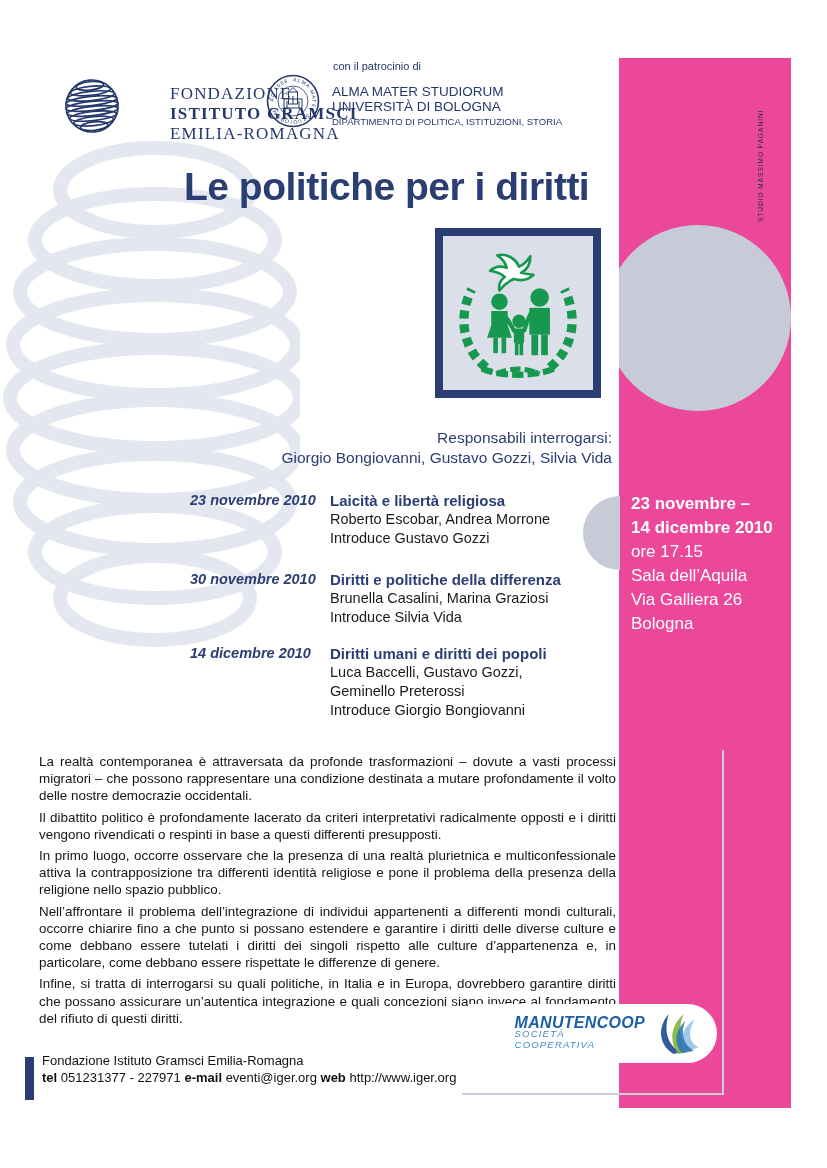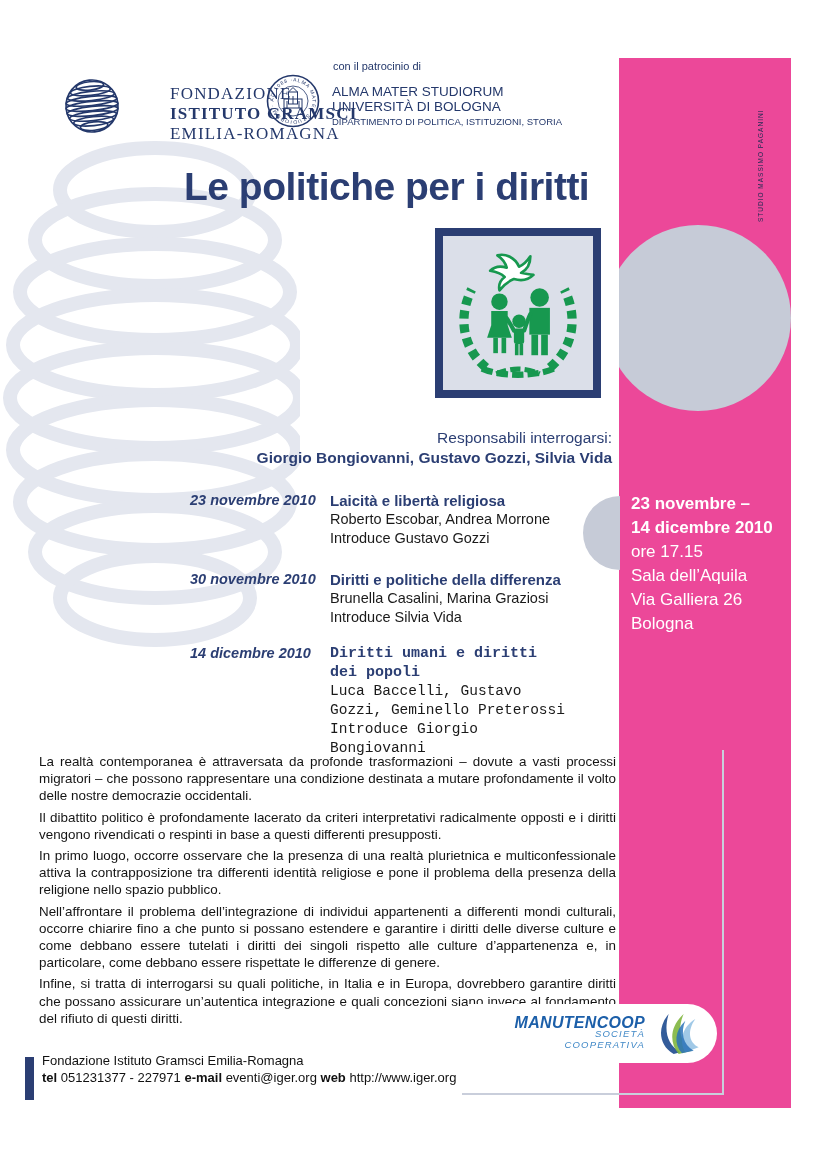--- a/index.html
+++ b/index.html
@@ -23,21 +23,21 @@
   .title{left:184px;top:165px;font-size:39px;font-weight:bold;color:#2b3e73;
     letter-spacing:-0.5px;z-index:2;}
 
   
   .emblem-box{left:435px;top:228px;width:150px;height:154px;border:8px solid #2b3e73;
     background:#dbdfe9;z-index:2;display:flex;align-items:center;justify-content:center;}
 
   
   .resp{left:250px;top:428px;width:362px;text-align:right;color:#2b3e73;
     font-size:15.5px;line-height:20px;z-index:2;}
-  .resp .names{font-weight:bold;}
+  .resp .names{font-weight:normal;}
 
   
   .schedule{left:190px;top:491px;width:428px;z-index:2;}
   .sched-row{display:flex;margin-bottom:22px;}
   .sched-row:nth-child(2){margin-bottom:17px;}
   .sched-date{width:140px;flex:0 0 140px;font-size:14.5px;font-weight:bold;
     font-style:italic;color:#2b3e73;padding-top:1px;}
   .sched-body{font-size:14.5px;line-height:19px;color:#1a1a1a;}
   .sched-title{font-size:15px;font-weight:bold;color:#2b3e73;}
 
@@ -61,21 +61,21 @@
   .bodytext p{margin:4px;}
 
   
   .vline{left:722px;top:750px;width:2px;height:344px;background:#c9cedb;z-index:3;}
   .hline{left:462px;top:1093px;width:262px;height:2px;background:#c9cedb;z-index:3;}
 
   
   .sponsor-tab{left:468px;top:1004px;width:249px;height:59px;background:#ffffff;
     border-radius:0 30px 30px 0;z-index:4;display:flex;align-items:center;
     justify-content:flex-end;padding-right:14px;box-sizing:border-box;}
-  .sponsor-txt{text-align:right;margin-right:6px;font-style:italic;line-height:11px;}
+  .sponsor-txt{text-align:left;margin-right:6px;font-style:italic;line-height:11px;}
   .sponsor-name{font-size:16px;font-weight:bold;color:#1c5fa9;letter-spacing:0.3px;}
   .sponsor-sub{font-size:9.5px;font-weight:normal;color:#4189c7;letter-spacing:1.2px;}
 
   
   .info-bar{left:25px;top:1057px;width:9px;height:43px;background:#2b3e73;z-index:2;}
   .footer{left:42px;top:1053px;font-size:13px;line-height:16.5px;color:#111;z-index:2;}
   .footer .b{font-weight:bold;}
 </style>
 </head>
 <body>
@@ -214,21 +214,21 @@
     <div class="sched-row">
       <div class="sched-date">30 novembre 2010</div>
       <div class="sched-body">
         <div class="sched-title">Diritti e politiche della differenza</div>
         <div>Brunella Casalini, Marina Graziosi</div>
         <div>Introduce Silvia Vida</div>
       </div>
     </div>
     <div class="sched-row">
       <div class="sched-date">14 dicembre 2010</div>
-      <div class="sched-body" style="max-width:235px;font-family:Liberation Mono, monospace;">
+      <div class="sched-body" style="max-width:235px;">
         <div class="sched-title">Diritti umani e diritti dei popoli</div>
         <div>Luca Baccelli, Gustavo Gozzi, Geminello Preterossi</div>
         <div>Introduce Giorgio Bongiovanni</div>
       </div>
     </div>
   </div>
 
   <div class="abs bodytext">
     <p>La realtà contemporanea è attraversata da profonde trasformazioni – dovute a vasti processi migratori – che possono rappresentare una condizione destinata a mutare profondamente il volto delle nostre democrazie occidentali.</p>
     <p>Il dibattito politico è profondamente lacerato da criteri interpretativi radicalmente opposti e i diritti vengono rivendicati o respinti in base a questi differenti presupposti.</p>

